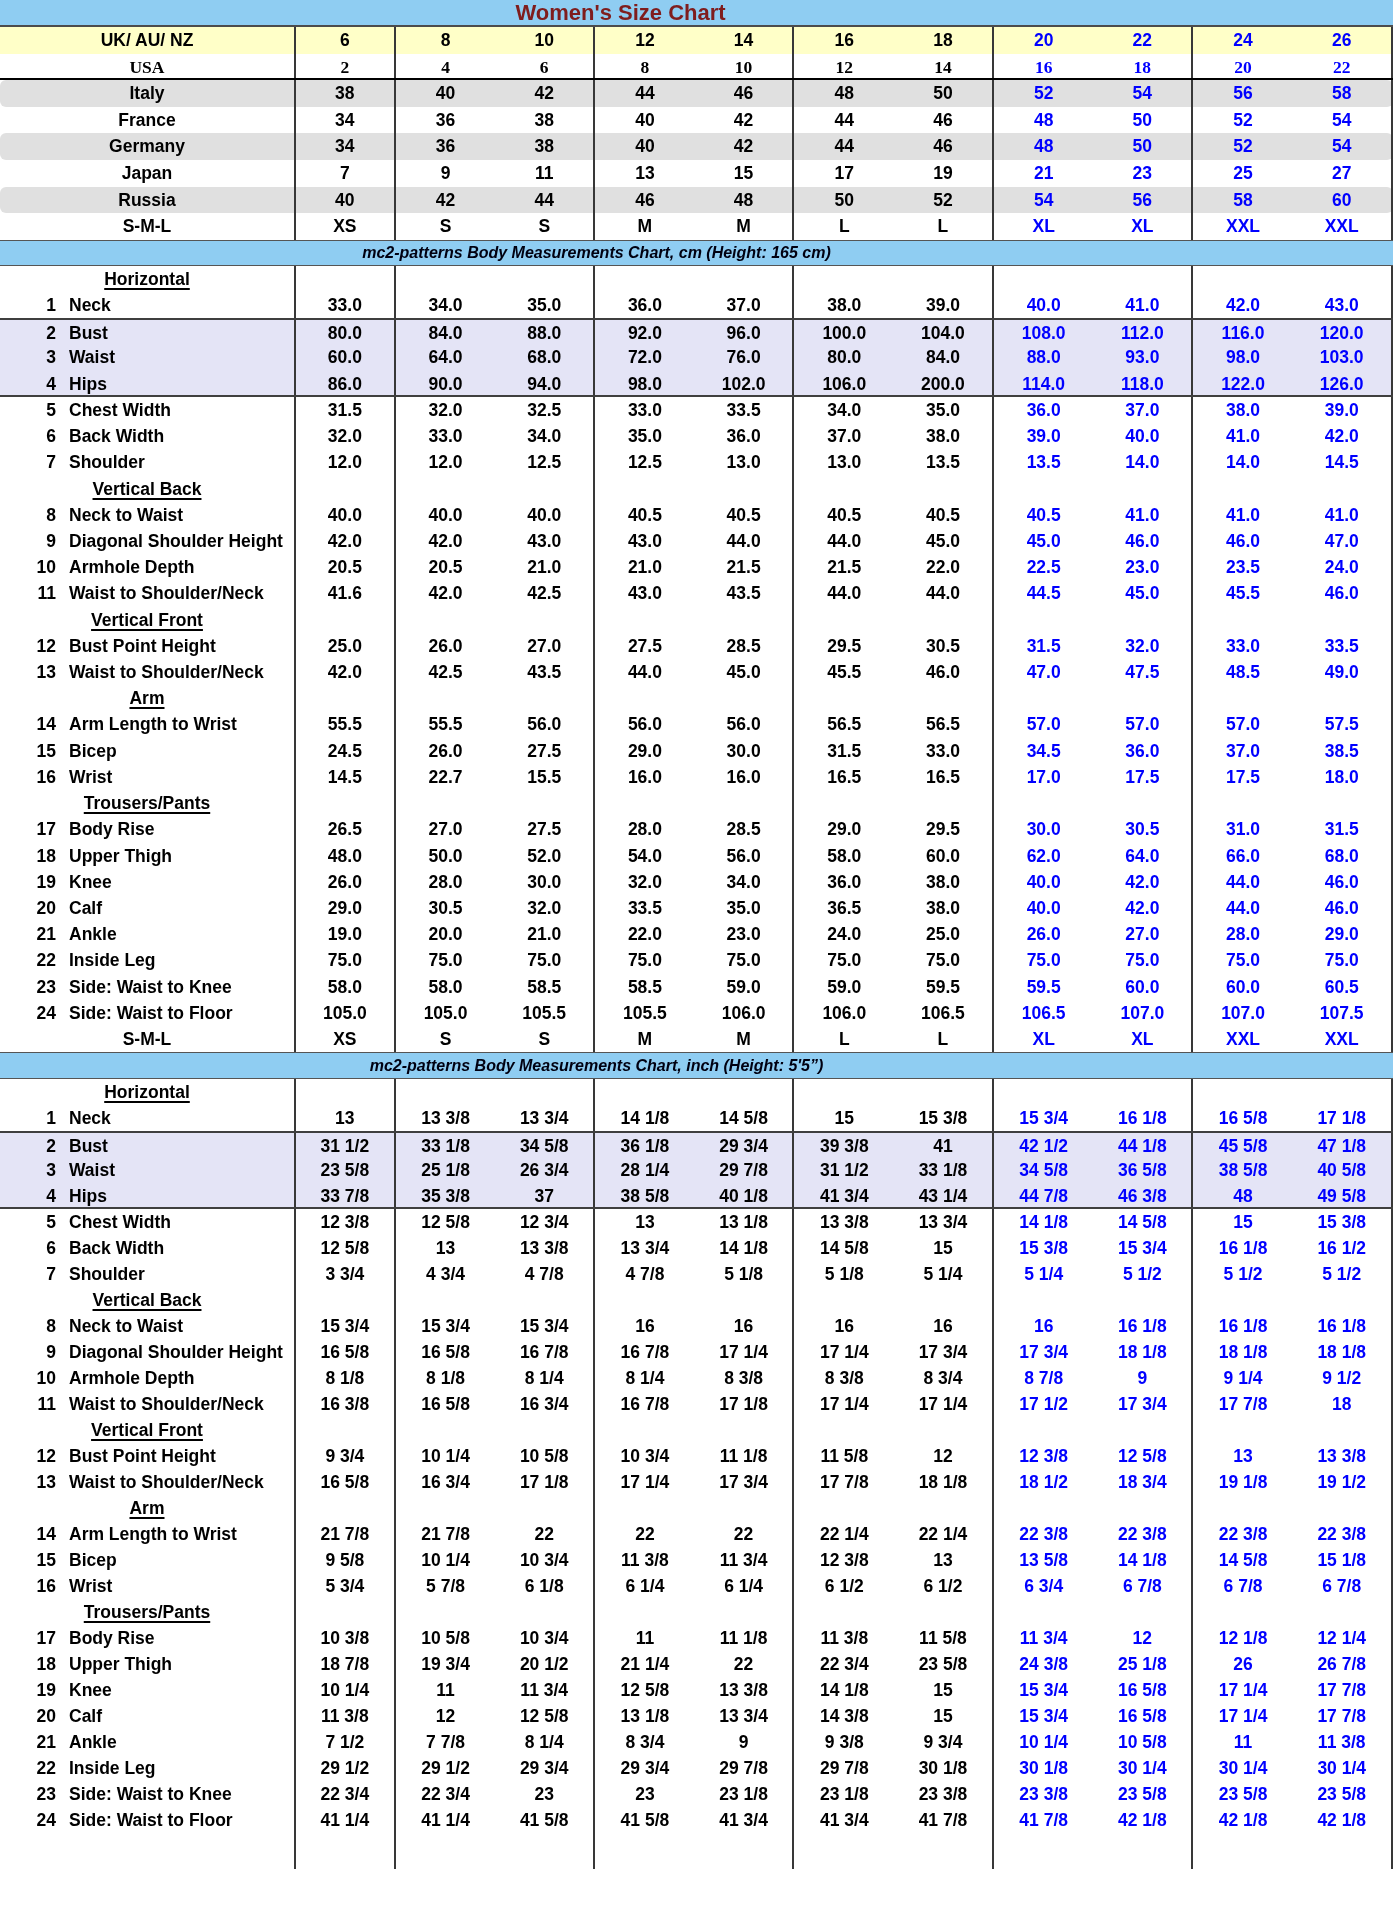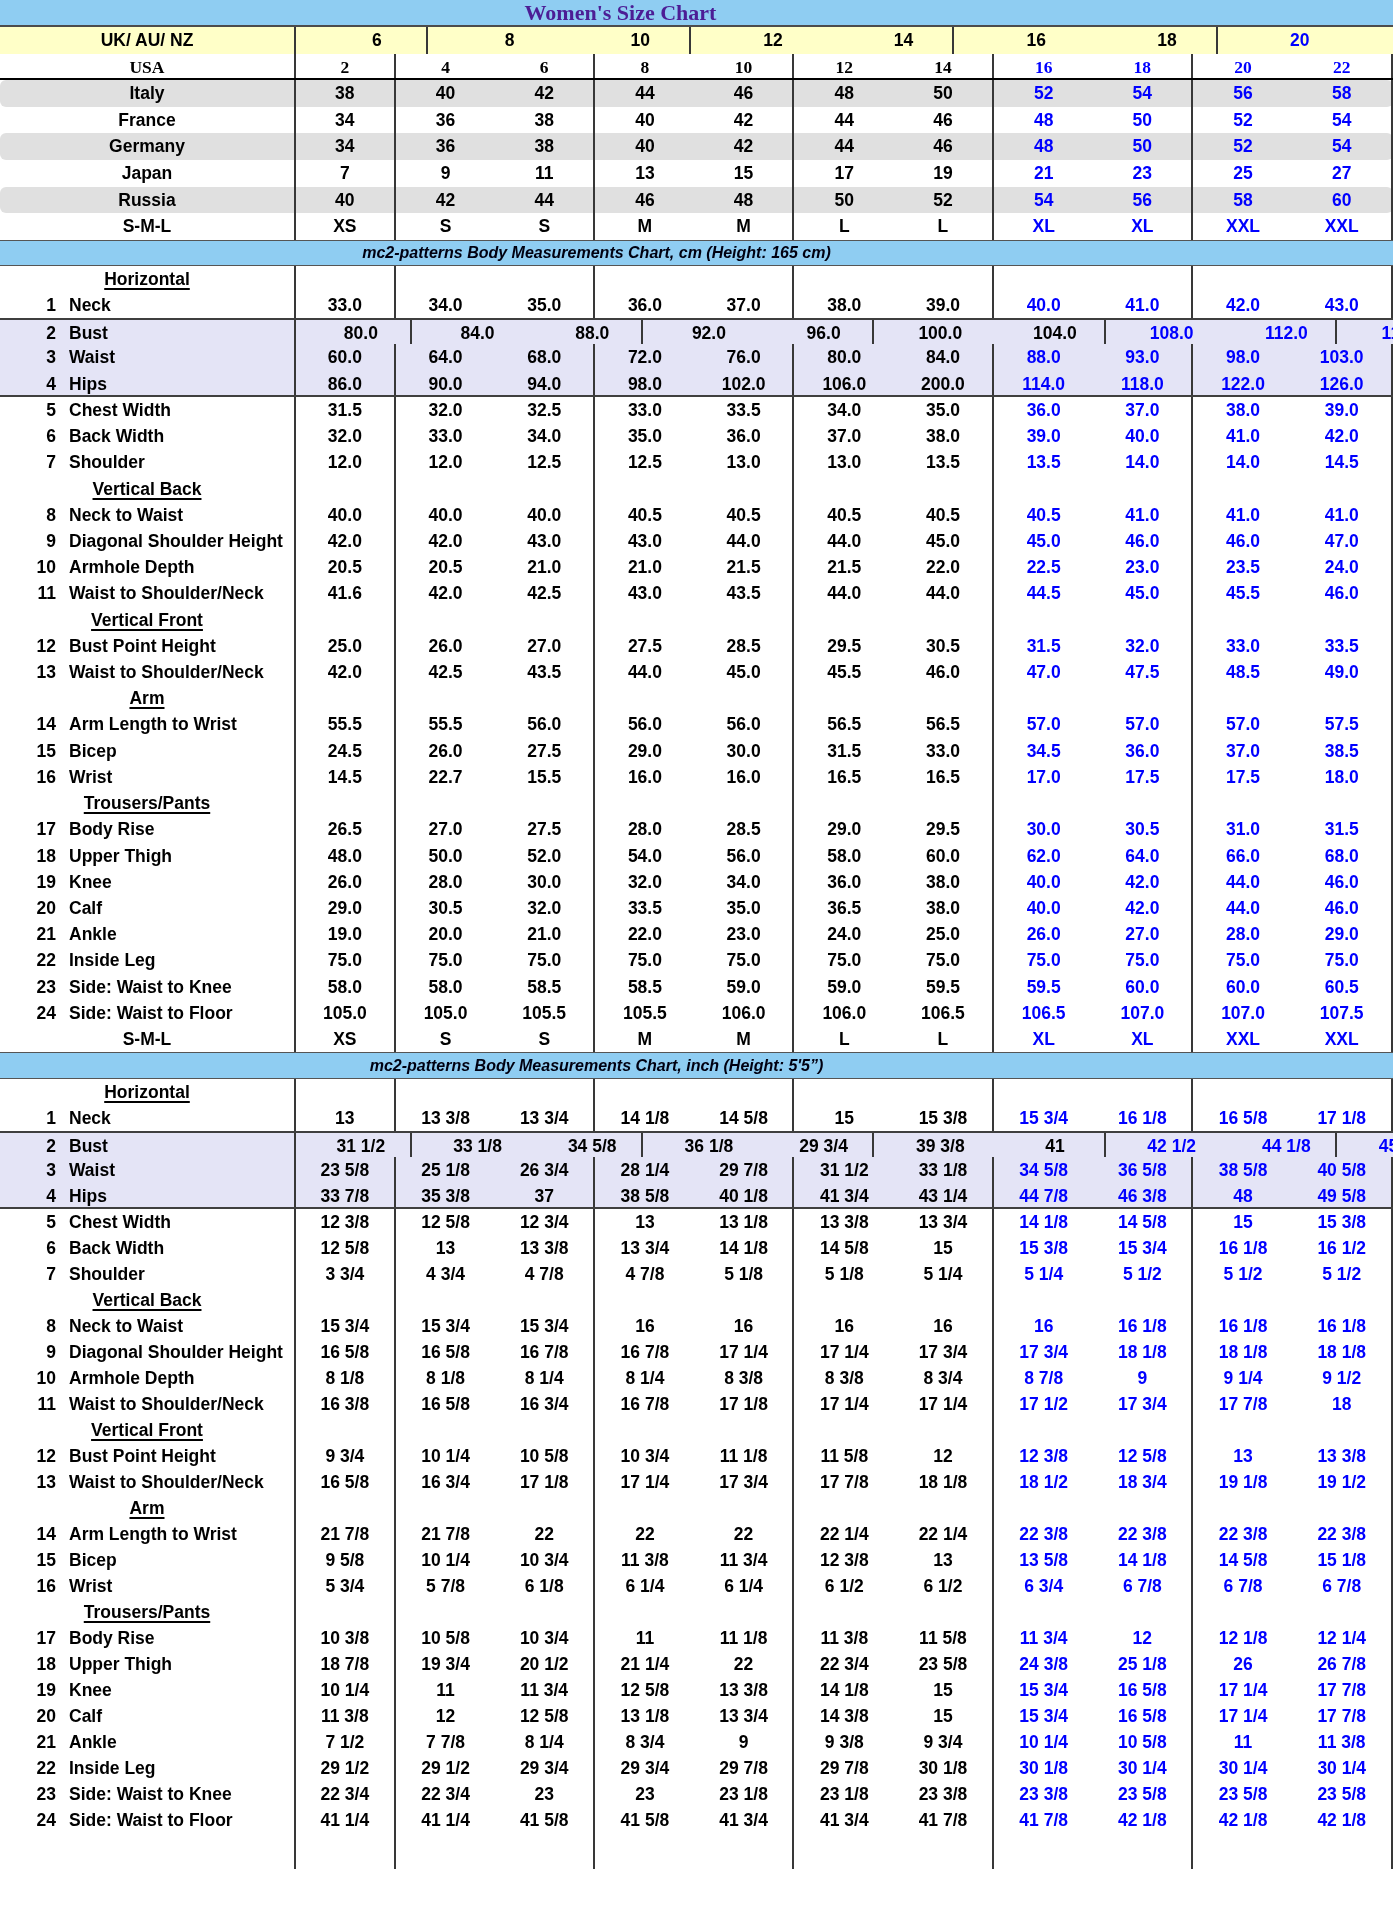--- a/index.html
+++ b/index.html
@@ -3,21 +3,21 @@
 <meta charset="utf-8">
 <style>
   html,body{margin:0;padding:0;background:#ffffff;}
   body{width:1393px;height:1921px;font-family:"Liberation Sans",sans-serif;font-weight:bold;color:#000;}
   .sheet{position:relative;width:1393px;}
   *{box-sizing:border-box;}
 
   
   .band{width:1393px;background:#8FCDF2;display:flex;align-items:center;justify-content:center;overflow:hidden;}
   .band.title{height:27px;border-bottom:2px solid #4c4c4c;}
-  .band.title span{font-size:22px;position:relative;left:-76px;white-space:nowrap;color:#4c1d95;font-family:Liberation Serif, serif;}
+  .band.title span{font-size:22px;position:relative;left:-76px;white-space:nowrap;color:#7f1d1d;}
   .band.sec{height:26px;border-top:1px solid #555;border-bottom:1px solid #555;}
   .band.sec2{height:27px;border-top:1px solid #555;border-bottom:1px solid #555;}
   .band.sec span,.band.sec2 span{font-size:16px;position:relative;left:-100px;white-space:nowrap;color:#001;font-style:italic;}
 
   
   .row{display:grid;grid-template-columns:296px repeat(11,99.7px);width:1393px;}
   .crow{height:26.6px;line-height:26.6px;}
   .mrow{height:26.23px;line-height:26.23px;}
   .irow{height:26px;line-height:26px;}
   .cell{font-size:17.5px;text-align:center;overflow:hidden;white-space:nowrap;}
@@ -25,25 +25,25 @@
   .labcell{border-right:2px solid #383838;}
   .labcell.named{text-align:left;padding-left:22px;}
   .labcell .num{display:inline-block;width:34px;text-align:right;}
   .labcell .nm{margin-left:13px;}
   .labcell.centered{text-align:center;}
   .subhead{text-align:center;}
   .subhead span{text-decoration:underline;text-decoration-thickness:2px;text-underline-offset:3px;}
   .bl{color:#0000FF;}                             
 
   
-  .bg-yellow{background:#FFFFC8;gap:32px;}
+  .bg-yellow{background:#FFFFC8;}
   .bg-gray{background:#E0E0E0;border-radius:6px;}
   .bg-lav{background:#E4E4F6;}
   .div-below{border-bottom:2px solid #000;font-family:Liberation Serif, serif;}
-  .lav-top{border-top:2px solid #3f3f3f;gap:16px;}
+  .lav-top{border-top:2px solid #3f3f3f;}
   .lav-bottom{border-bottom:2px solid #3f3f3f;}
 
   
   .stub{height:36px;}
 </style>
 </head>
 <body>
 
 <div class="sheet">
   <div class="band title">

